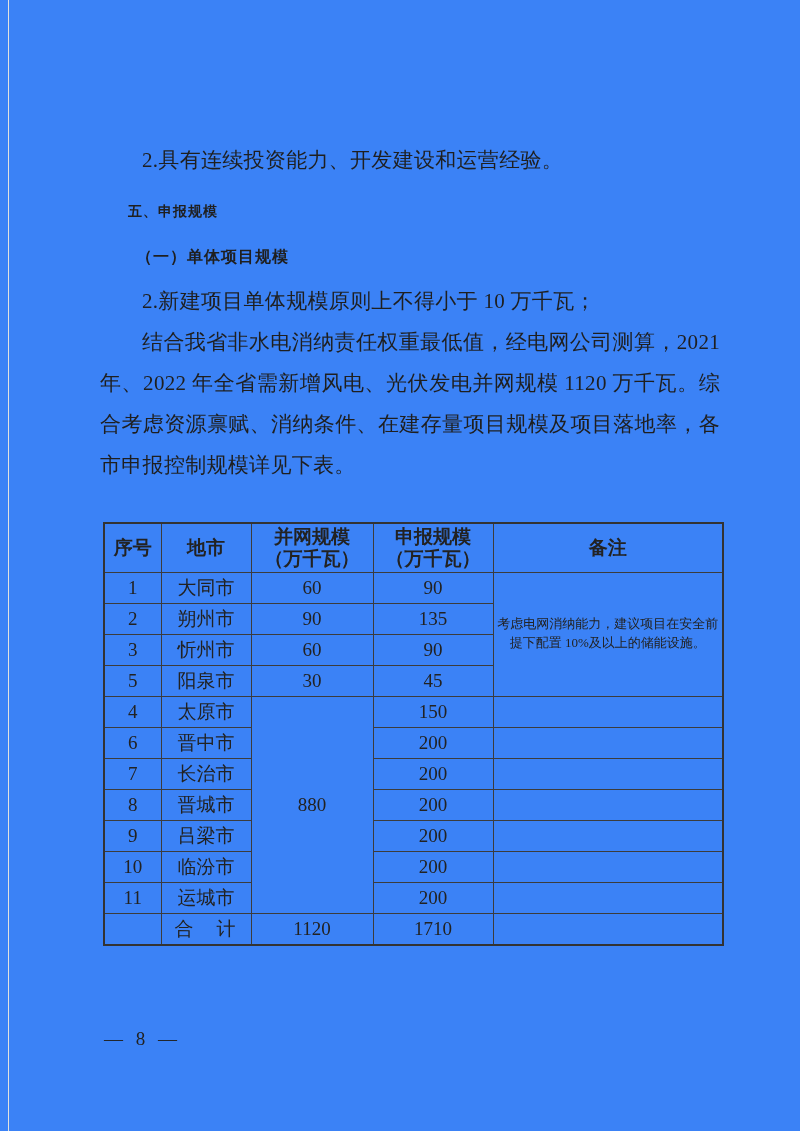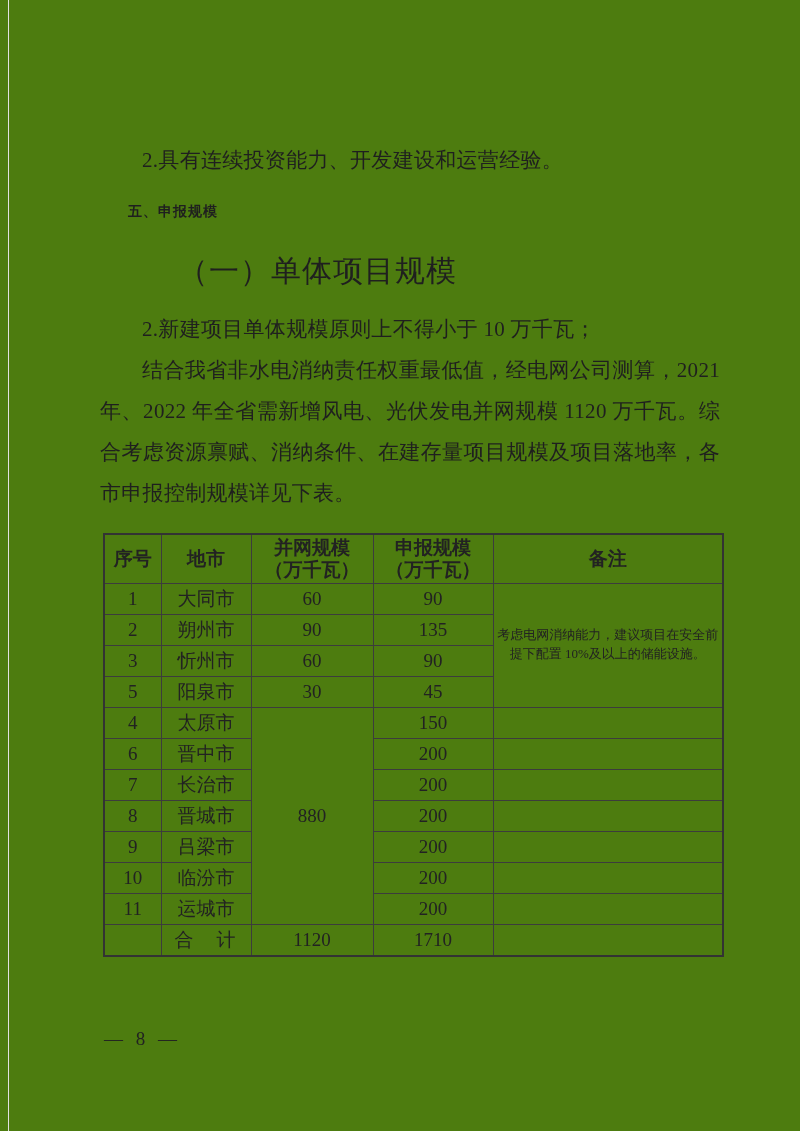--- a/index.html
+++ b/index.html
@@ -6,21 +6,21 @@
     margin: 0;
     padding: 0;
     background: #ffffff;
     font-family: "Liberation Serif", "DejaVu Serif", serif;
     color: #1f1f1f;
   }
   .page {
     position: relative;
     width: 800px;
     height: 1131px;
-    background: #4d7c0f;
+    background: #3b82f6;
     overflow: hidden;
   }
   .scan-edge {
     position: absolute;
     left: 8px;
     top: 0;
     width: 1px;
     height: 100%;
     background: #e2e2e0;
   }
@@ -41,29 +41,29 @@
   h2.sec {
     margin: 10px 0 0 0;
     font-size: 14px;
     line-height: 41px;
     font-weight: bold;
     text-indent: 2em;
     font-family: "Liberation Sans", "DejaVu Sans", sans-serif;
     letter-spacing: 1px;
   }
   h3.sub {
-    margin: 18px;
-    font-size: 30px;
+    margin: 4px;
+    font-size: 16px;
     line-height: 41px;
-    font-weight: normal;
+    font-weight: bold;
     text-indent: 2em;
     letter-spacing: 1px;
   }
   table.scale {
-    margin-top: 19px;
+    margin-top: 36px;
     margin-left: 3px;
     border-collapse: collapse;
     table-layout: fixed;
     width: 619px;
     font-size: 19px;
     color: #222;
   }
   table.scale td, table.scale th {
     border: 1px solid #3c3c3c;
     text-align: center;

